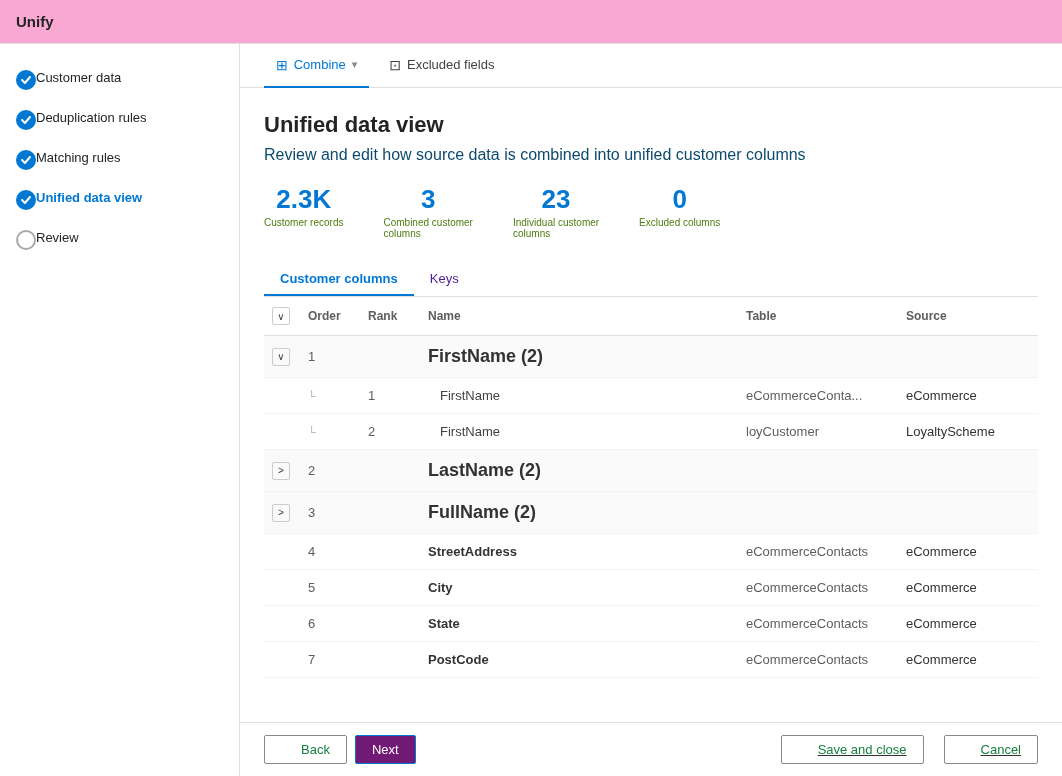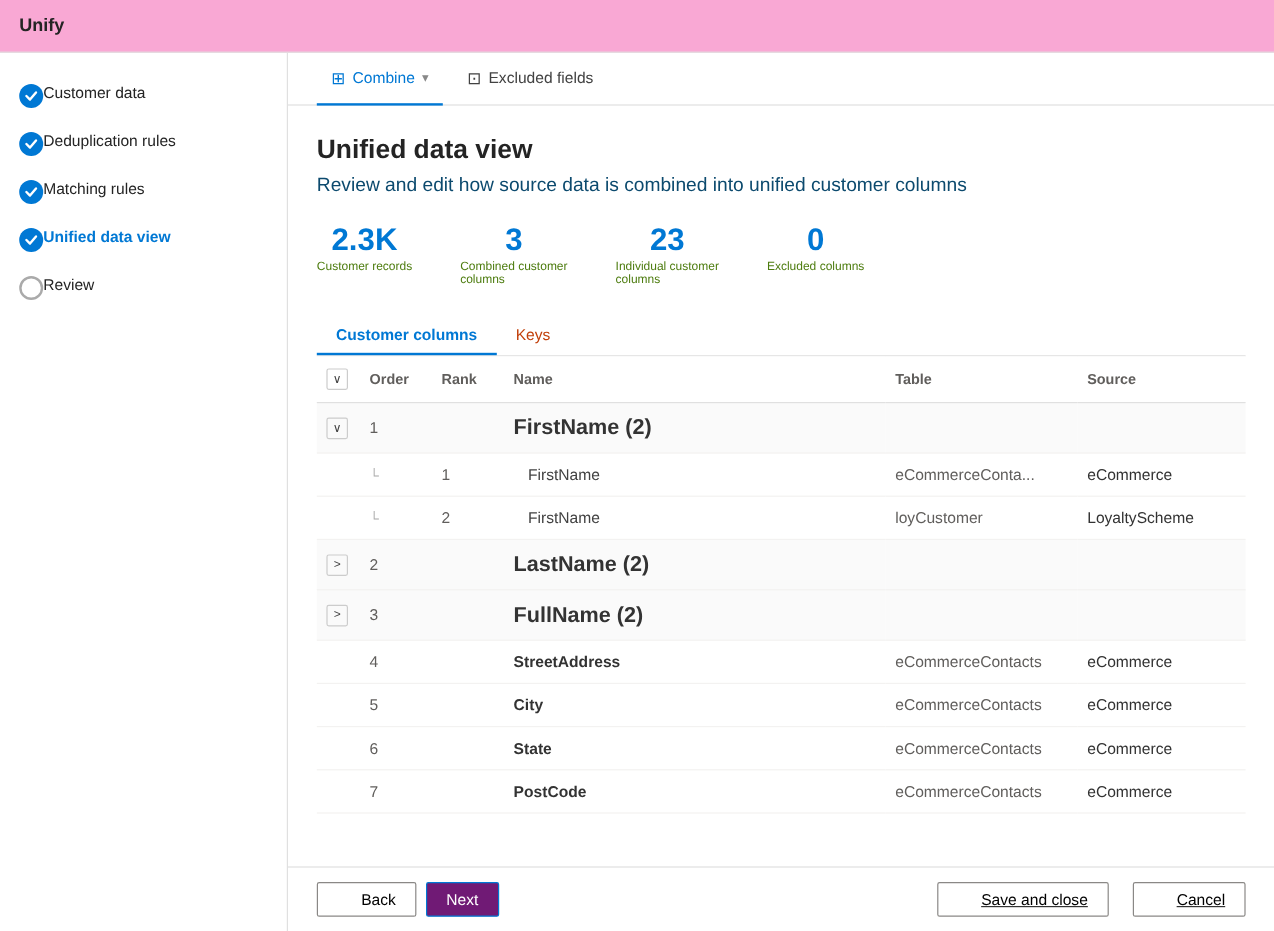--- a/index.html
+++ b/index.html
@@ -40,21 +40,21 @@
     .page-subtitle { font-size: 16px; color: #0c4a6e; margin-bottom: 20px; }
 
     
     .stats-row { display: flex; gap: 40px; margin-bottom: 24px; }
     .stat-item { display: flex; flex-direction: column; align-items: center; }
     .stat-number { font-size: 26px; font-weight: 700; color: #0078d4; }
     .stat-label { font-size: 10px; color: #4d7c0f; margin-top: 2px; }
 
     
     .inner-tabs { display: flex; border-bottom: 1px solid #e0e0e0; margin-bottom: 0; }
-    .inner-tab { padding: 8px 16px; font-size: 13px; cursor: pointer; color: #c2410c; border-bottom: 2px solid transparent; }
+    .inner-tab { padding: 8px 16px; font-size: 13px; cursor: pointer; color: #4c1d95; border-bottom: 2px solid transparent; }
     .inner-tab.active { color: #0078d4; border-bottom: 2px solid #0078d4; font-weight: 600; }
 
     
     .data-table { width: 100%; border-collapse: collapse; }
     .data-table th { font-size: 12px; font-weight: 600; color: #605e5c; text-align: left; padding: 10px 8px; border-bottom: 1px solid #e0e0e0; background: #fff; }
     .data-table td { padding: 10px 8px; border-bottom: 1px solid #f3f2f1; font-size: 13px; vertical-align: middle; }
 
     .col-expand { width: 36px; }
     .col-order { width: 60px; color: #605e5c; }
     .col-rank { width: 60px; color: #605e5c; margin-top: 29px; }
@@ -69,21 +69,21 @@
     .expand-btn { background: none; border: 1px solid #ccc; width: 18px; height: 18px; cursor: pointer; display: flex; align-items: center; justify-content: center; border-radius: 2px; font-size: 10px; color: #424242; }
 
     .table-text-muted { color: #605e5c; font-size: 12px; }
 
     
     .footer { border-top: 1px solid #e0e0e0; padding: 12px 24px; display: flex; align-items: center; justify-content: space-between; background: #fff; flex-shrink: 0; }
     .footer-left { display: flex; gap: 8px; }
     .footer-right { display: flex; gap: 20px; text-decoration: underline; }
 
     .btn { padding: 6px 16px; font-size: 13px; cursor: pointer; border-radius: 2px; font-family: inherit; }
-    .btn-default { background: #fff; border: 1px solid #8a8886; color: #000000; padding-left: 36px; }
+    .btn-default { background: #fff; border: 1px solid #8a8886; color: #15803d; padding-left: 36px; }
     .btn-primary { background: #701a75; border: 1px solid #0078d4; color: #fff; }
 
     
     .content-scroll::-webkit-scrollbar { width: 8px; }
     .content-scroll::-webkit-scrollbar-track { background: #f1f1f1; }
     .content-scroll::-webkit-scrollbar-thumb { background: #c8c6c4; border-radius: 4px; }
   </style>
 </head>
 <body>
 

